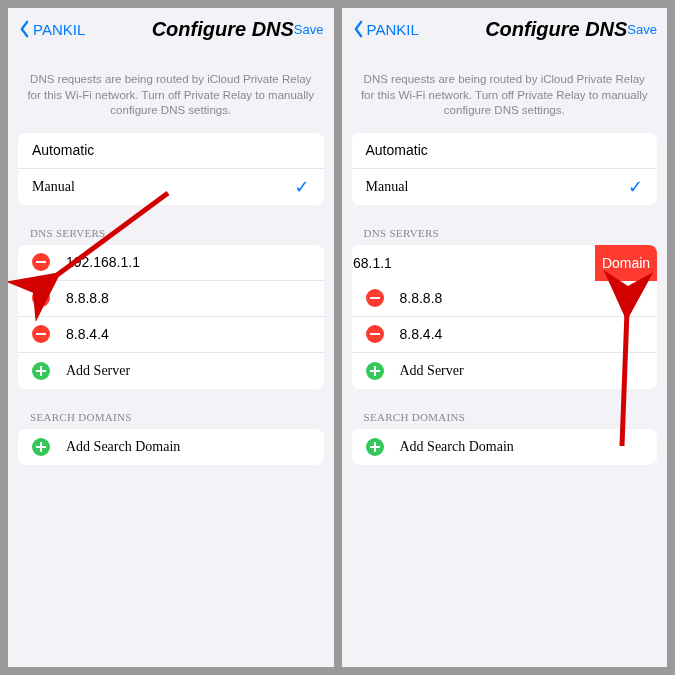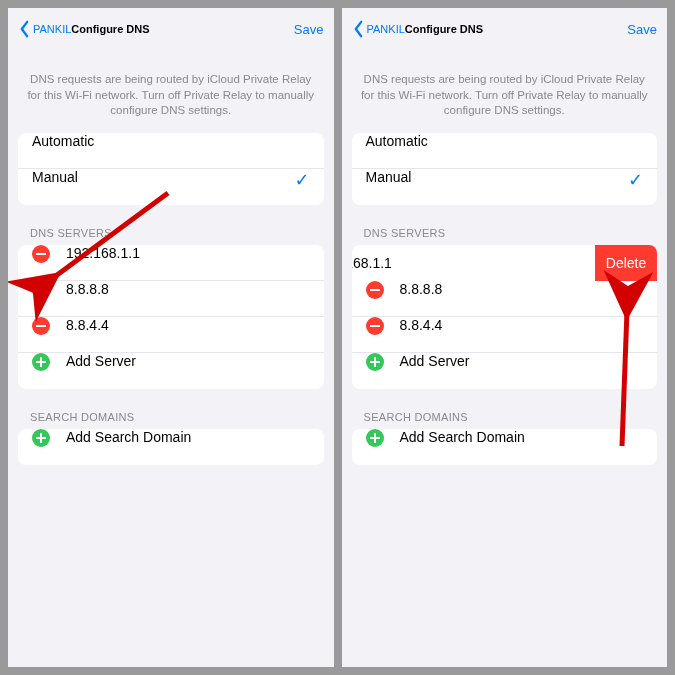--- a/index.html
+++ b/index.html
@@ -31,30 +31,31 @@
     display: flex;
     align-items: center;
     justify-content: space-between;
     padding: 0 10px;
     background: #f2f2f7;
   }
   .back {
     display: flex;
     align-items: center;
     color: #007aff;
-    font-size: 11px;
+    font-size: 15px;
     gap: 2px;
     cursor: pointer;
   }
   .back svg { width: 13px; height: 18px; }
   .title {
     font-weight: 600;
-    font-size: 11px;
-    text-align: left;
+    font-size: 20px;
+    text-align: right;
     flex: 1;
+    font-style: italic;
   }
   .save {
     color: #007aff;
     font-size: 13px;
     cursor: pointer;
   }
   .note {
     color: #8a8a8e;
     font-size: 11.5px;
     line-height: 1.35;
@@ -62,39 +63,40 @@
     text-align: center;
   }
   .group {
     background: #fff;
     border-radius: 8px;
     margin: 0 10px;
     overflow: hidden;
   }
   .row {
     display: flex;
-    align-items: flex-start;
+    align-items: center;
     min-height: 36px;
     padding: 0 14px;
     border-bottom: 1px solid #e5e5ea;
     font-size: 14px;
     position: relative;
   }
-  .row:last-child { border-bottom: none; }
+  .row:last-child { border-bottom: none; font-family: Liberation Serif, serif; }
   .row .label { flex: 1; }
   .check {
     color: #007aff;
     font-size: 18px;
   }
   .section-header {
     color: #8a8a8e;
     font-size: 11px;
     padding: 22px 22px 6px 22px;
     text-transform: uppercase;
     letter-spacing: 0.3px;
+    font-family: Liberation Serif, serif;
   }
   .circle {
     width: 18px;
     height: 18px;
     border-radius: 50%;
     display: flex;
     align-items: center;
     justify-content: center;
     color: #fff;
     font-weight: 700;
@@ -263,21 +265,21 @@
       </div>
     </div>
 
     <div class="section-header">DNS SERVERS</div>
 
     <div class="swipe-group-top">
       <div class="swiped-row">
         <div class="swiped-content">
           <span class="clipped">2.168.1.1</span>
         </div>
-        <div class="delete-btn">Delete</div>
+        <div class="delete-btn">Domain</div>
       </div>
     </div>
     <div class="group no-top-radius">
       <div class="row">
         <div class="circle red">
             <div class="minus"></div>
           </div>
         <span class="label">8.8.8.8</span>
       </div>
       <div class="row">

